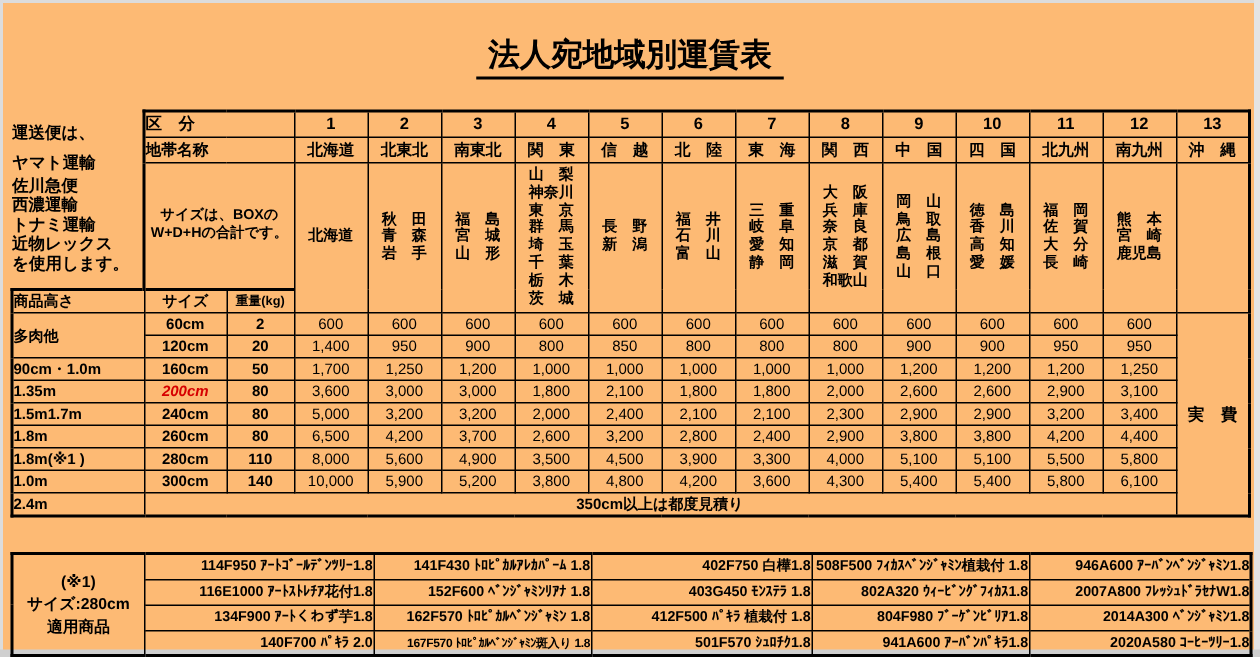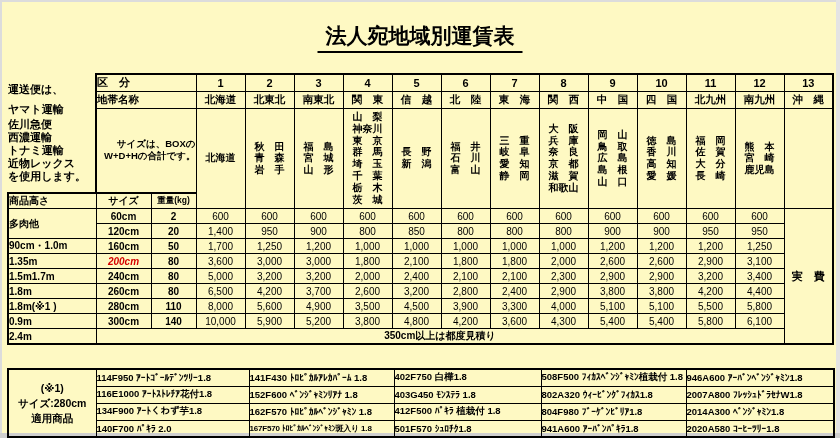--- a/index.html
+++ b/index.html
@@ -1,16 +1,16 @@
 <!DOCTYPE html>
 <html><head>
 <meta charset="utf-8">
 <style>
   html,body{margin:0;padding:0;background:#ffffff;}
-  .page{position:relative;width:840px;height:438px;background:#fef9c3;overflow:hidden;
+  .page{position:relative;width:840px;height:438px;background:#fdba74;overflow:hidden;
         font-family:"Liberation Sans","DejaVu Sans",sans-serif;color:#000;}
   .edge{position:absolute;background:#dcdcdc;}
   .edge-top{left:0;top:0;width:840px;height:2px;}
   .edge-left{left:0;top:0;width:2px;height:438px;}
   .edge-right{left:836px;top:0;width:4px;height:438px;background:#e4e4e4;}
   .edge-bottom{left:0;top:433px;width:840px;height:5px;background:#cfcfcf;}
 
   .title{position:absolute;top:22px;left:50%;transform:translateX(-50%);
          font-size:21px;font-weight:bold;white-space:nowrap;
          border-bottom:2px solid #000;padding:0 8px 1px 8px;}
@@ -30,41 +30,41 @@
   .carriers{vertical-align:top;padding:1px 0 0 1px;font-size:11px;font-weight:bold;line-height:13px;}
   .cl0{margin-bottom:7px;}
   .cl1{margin-bottom:2px;}
 
   .hd{font-weight:bold;font-size:11px;text-align:center;}
   .kubun{text-align:left;padding-left:10px;}
   .zlabel{text-align:left;padding-left:4px;font-size:10.5px;}
   .zname{font-size:10.5px;}
   .prefs{vertical-align:top;text-align:center;padding-top:2px;margin-top:28px;}
   .pref-line{font-size:10px;font-weight:bold;line-height:11.8px;}
-  .sizenote{vertical-align:bottom;text-align:right;padding:0 1px 2px 2px;}
+  .sizenote{vertical-align:bottom;text-align:center;padding:0 1px 2px 2px;}
   .sizenote div{font-size:9.5px;font-weight:bold;line-height:12px;}
   .hleft{text-align:left;padding-left:3px;font-size:10px;}
   .s10{font-size:10px;}
   .wkg{font-size:8.5px;}
 
   .rowlabel{font-size:10px;font-weight:bold;text-align:left;padding-left:3px;}
   .size{font-size:10px;font-weight:bold;text-align:center;}
   .red{font-style:italic;}
   .wt{font-size:10px;font-weight:bold;text-align:center;}
   .price{font-size:10px;text-align:center;}
   .jippi{font-size:11px;font-weight:bold;text-align:center;}
   .over{font-size:10px;font-weight:bold;text-align:center;}
 
   .footnote{position:absolute;left:8px;top:351px;font-size:11px;font-weight:bold;white-space:nowrap;}
 
   
   .products{left:7px;top:368px;width:826px;}
   .products td{border:1px solid #000;padding:0;overflow:hidden;white-space:nowrap;vertical-align:middle;}
   .plabel{font-size:10.5px;font-weight:bold;text-align:center;line-height:15px;}
-  .pcell{font-size:9.5px;font-weight:bold;text-align:left;}
+  .pcell{font-size:9.5px;font-weight:bold;text-align:right;}
   .psmall{font-size:8px;letter-spacing:-0.2px;}
 </style>
 </head>
 <body>
 
 <div class="page">
   <div class="edge edge-top"></div>
   <div class="edge edge-left"></div>
   <div class="edge edge-right"></div>
   <div class="edge edge-bottom"></div>
@@ -327,21 +327,21 @@
           <td class="price">4,500</td>
           <td class="price">3,900</td>
           <td class="price">3,300</td>
           <td class="price">4,000</td>
           <td class="price">5,100</td>
           <td class="price">5,100</td>
           <td class="price">5,500</td>
           <td class="price">5,800</td>
         </tr>
         <tr style="height: 15px;">
-          <td class="rowlabel bl">0.9m</td>
+          <td class="rowlabel bl">1.0m</td>
           <td class="size">300cm</td>
           <td class="wt">140</td>
           <td class="price">10,000</td>
           <td class="price">5,900</td>
           <td class="price">5,200</td>
           <td class="price">3,800</td>
           <td class="price">4,800</td>
           <td class="price">4,200</td>
           <td class="price">3,600</td>
           <td class="price">4,300</td>

